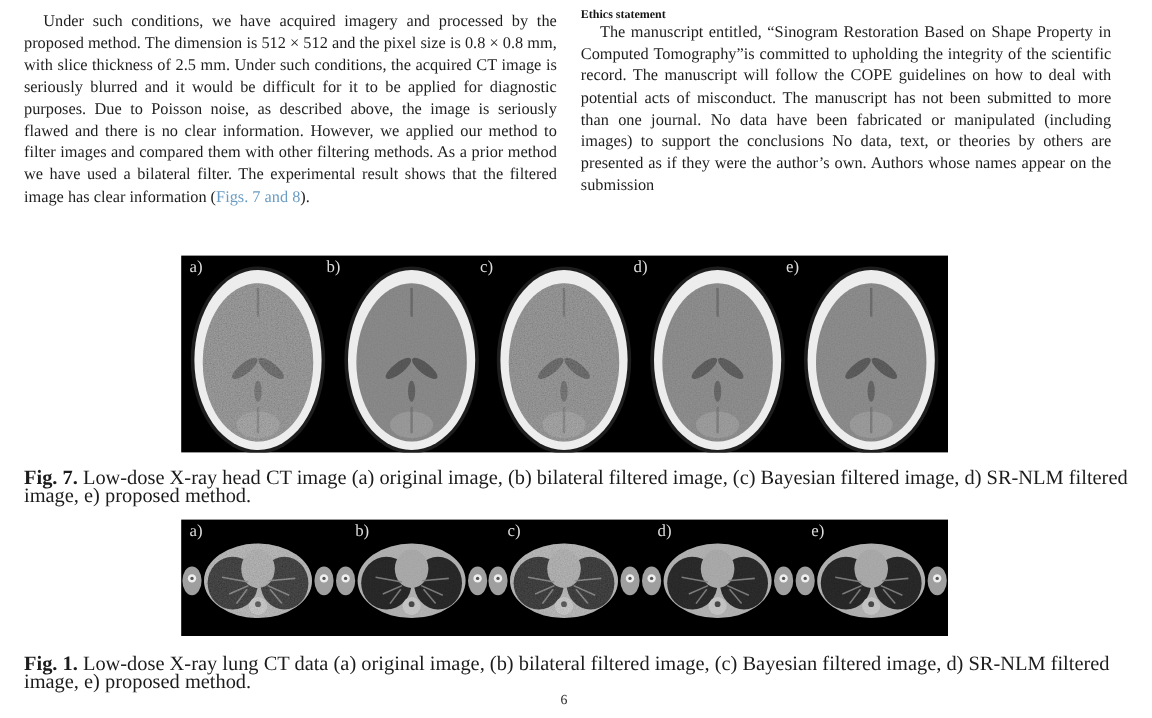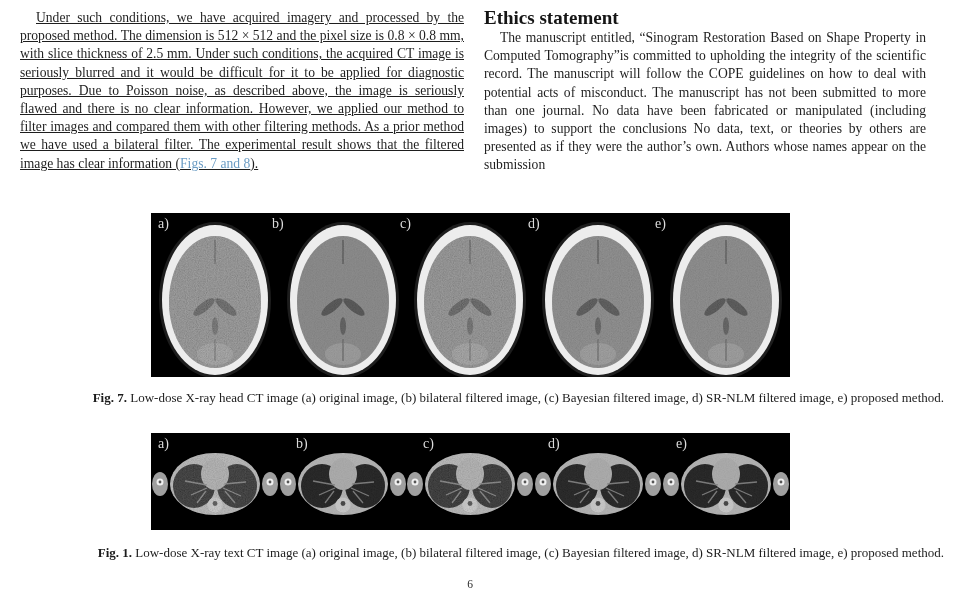--- a/index.html
+++ b/index.html
@@ -15,41 +15,40 @@
     font-family: "Liberation Serif", "DejaVu Serif", serif;
     color: #1e1e1e;
   }
 
   
   .col-left {
     position: absolute;
     left: 20px;
     top: 4px;
     width: 444px;
-    text-decoration: underline;
   }
   .col-right {
     position: absolute;
     left: 484px;
     top: 0px;
     width: 442px;
   }
   .body-text {
     margin: 0;
     font-size: 13.6px;
     line-height: 18.2px;
     text-align: justify;
     text-indent: 16px;
     color: #1e1e1e;
   }
   .col-left .body-text { margin-top: 5px; }
   .section-heading {
     margin: 0;
     padding-top: 7px;
-    font-size: 19px;
+    font-size: 10px;
     font-weight: bold;
     color: #151515;
   }
   .col-right .body-text { }
   .ref-link {
     text-decoration: none;
     cursor: pointer;
   }
 
   
@@ -67,24 +66,23 @@
     font-size: 14px;
     line-height: 16px;
     font-family: "Liberation Serif", "DejaVu Serif", serif;
   }
 
   .caption {
     position: absolute;
     left: 20px;
     width: 924px;
     margin: 0;
-    font-size: 13px;
+    font-size: 17px;
     line-height: 15px;
     color: #1c1c1c;
-    text-align: right;
   }
   .fig7-caption { top: 390px; }
   .fig8-caption { top: 545px; }
   .caption b { font-weight: bold; }
 
   .page-footer {
     position: absolute;
     left: 0;
     top: 578px;
     width: 940px;
@@ -191,15 +189,15 @@
     <use href="#lungSlice" x="255" style="--noise:0.45"></use>
     <use href="#lungSlice" x="383" style="--noise:0.22"></use>
     <use href="#lungSlice" x="511" style="--noise:0.2"></use>
   </svg>
   <span class="panel-label" style="left:7px">a)</span>
   <span class="panel-label" style="left:145px">b)</span>
   <span class="panel-label" style="left:272px">c)</span>
   <span class="panel-label" style="left:397px">d)</span>
   <span class="panel-label" style="left:525px">e)</span>
 </div>
-<p class="caption fig8-caption"><b>Fig. 1.</b> <span>Low-dose X-ray text CT image (a) original image, (b) bilateral filtered image, (c) Bayesian filtered image, d) SR-NLM filtered image, e) proposed method.</span></p>
+<p class="caption fig8-caption"><b>Fig. 1.</b> <span>Low-dose X-ray lung CT data (a) original image, (b) bilateral filtered image, (c) Bayesian filtered image, d) SR-NLM filtered image, e) proposed method.</span></p>
 
 <div class="page-footer">6</div>
 
 </body></html>

